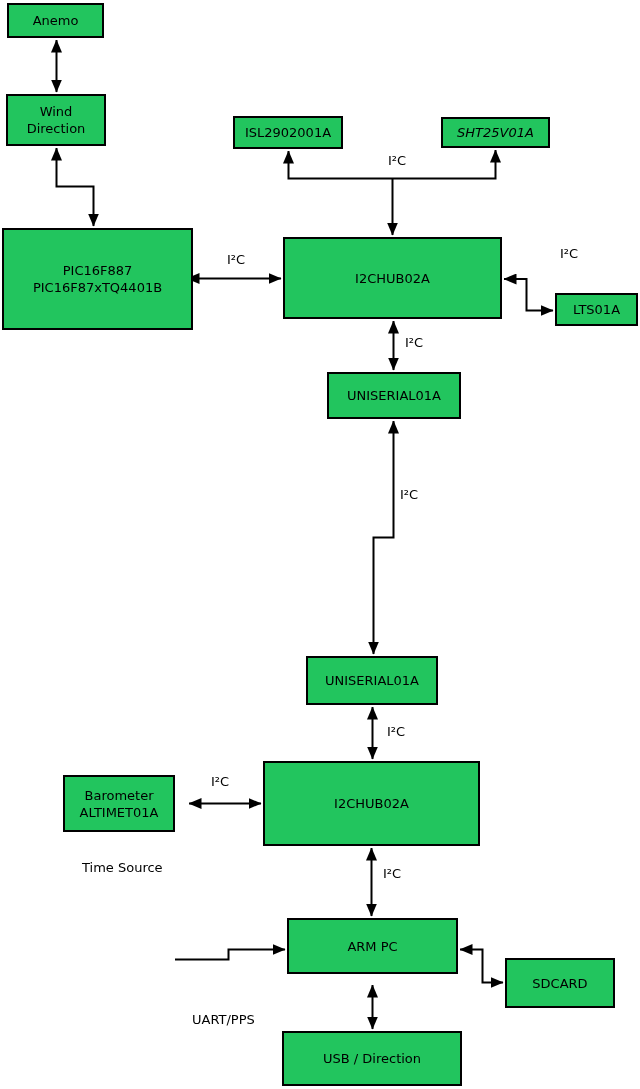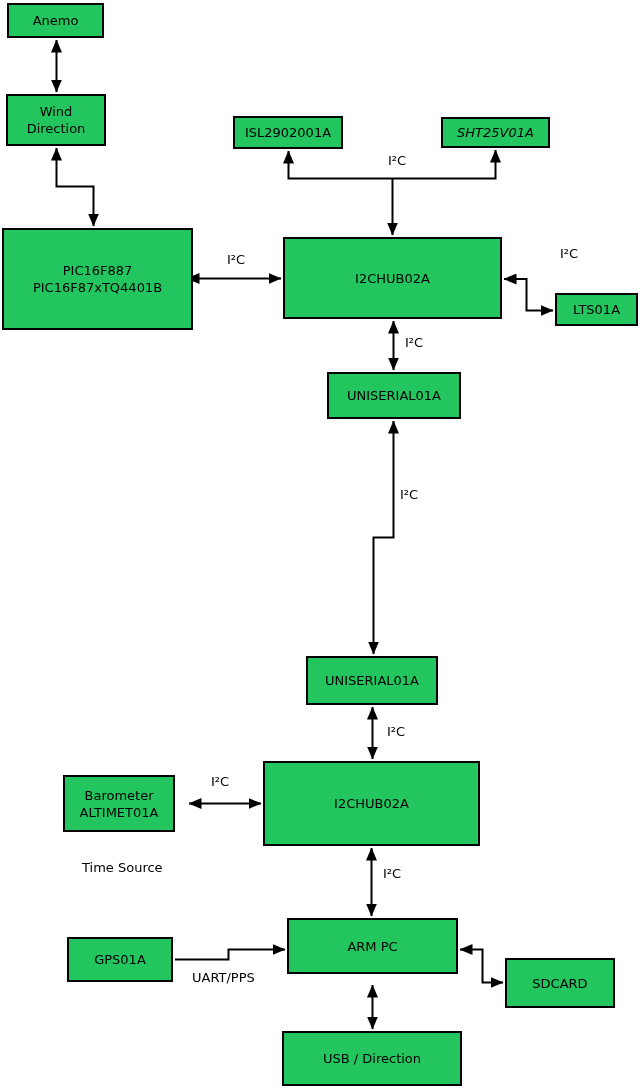--- a/index.html
+++ b/index.html
@@ -59,21 +59,21 @@
   
   #lbl-pic-hub1   {left:227px;top:252px;}
   #lbl-tjunction  {left:388px;top:153px;}
   #lbl-lts        {left:560px;top:246px;}
   #lbl-hub1-uni1  {left:405px;top:335px;}
   #lbl-long       {left:400px;top:487px;}
   #lbl-uni2-hub2  {left:387px;top:724px;}
   #lbl-baro       {left:211px;top:774px;}
   #lbl-hub2-arm   {left:383px;top:866px;}
   #lbl-timesource {left:82px; top:860px;}
-  #lbl-uartpps    {left:192px;top:970px;}
+  #lbl-uartpps    {left:192px;top:1012px;}
 </style>
 </head>
 <body>
 
 <div id="canvas">
 
   <svg id="wires" width="640" height="1089" viewBox="0 0 640 1089" xmlns="http://www.w3.org/2000/svg">
     <defs>
       <marker id="arrow" viewBox="0 0 13 11" markerWidth="13" markerHeight="11" refX="12.5" refY="5.5" orient="auto-start-reverse" markerUnits="userSpaceOnUse">
         <path d="M0,0 L13,5.5 L0,11 Z" fill="#000"></path>
@@ -118,21 +118,20 @@
   <div class="node" id="box-isl">ISL2902001A</div>
   <div class="node" id="box-sht">SHT25V01A</div>
   <div class="node" id="box-hub1">I2CHUB02A</div>
   <div class="node" id="box-lts">LTS01A</div>
   <div class="node" id="box-uni1">UNISERIAL01A</div>
   <div class="node" id="box-uni2">UNISERIAL01A</div>
   <div class="node" id="box-hub2">I2CHUB02A</div>
   <div class="node" id="box-baro">Barometer
 ALTIMET01A</div>
   <div class="node" id="box-armpc">ARM PC</div>
-  <div class="node" id="box-gps">GPS01A</div>
   <div class="node" id="box-sdcard">SDCARD</div>
   <div class="node" id="box-usb">USB / Direction</div>
 
   <span class="buslabel" id="lbl-pic-hub1">I²C</span>
   <span class="buslabel" id="lbl-tjunction">I²C</span>
   <span class="buslabel" id="lbl-lts">I²C</span>
   <span class="buslabel" id="lbl-hub1-uni1">I²C</span>
   <span class="buslabel" id="lbl-long">I²C</span>
   <span class="buslabel" id="lbl-uni2-hub2">I²C</span>
   <span class="buslabel" id="lbl-baro">I²C</span>

